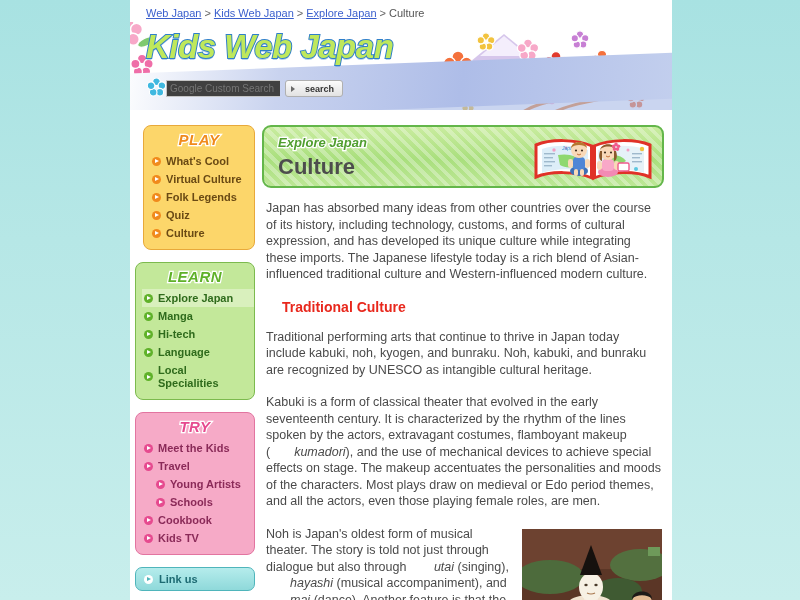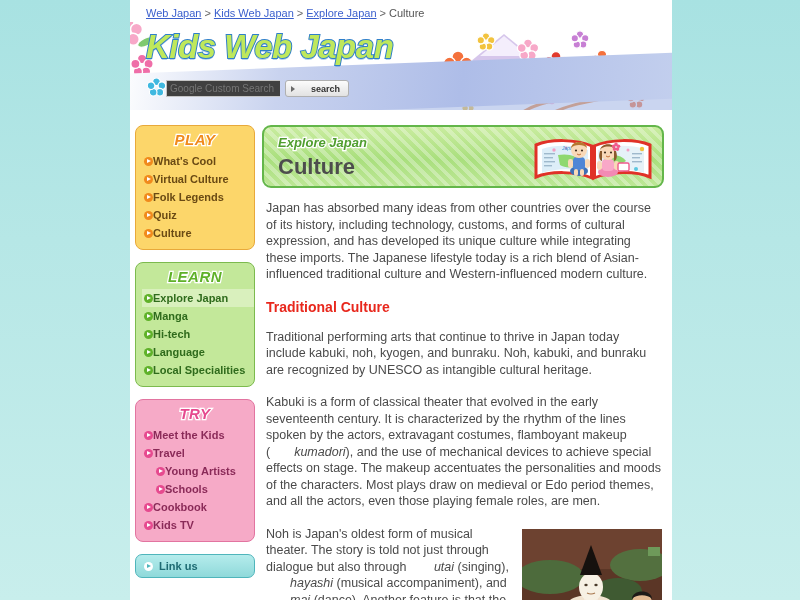--- a/index.html
+++ b/index.html
@@ -121,21 +121,21 @@
   }
   #search-button {
     height: 17px;
     padding: 0 8px 0 5px;
     border: 1px solid #b0b0b0;
     border-radius: 3px;
     background: linear-gradient(180deg,#fcfcfc,#e2e2e2);
     font-size: 9px;
     font-weight: bold;
     color: #333;
-    display: flex; align-items: center; gap: 16px;
+    display: flex; align-items: center; gap: 10px;
     cursor: pointer;
   }
   #search-button .tri {
     width: 0; height: 0;
     border-left: 4px solid #6a6a6a;
     border-top: 3px solid transparent;
     border-bottom: 3px solid transparent;
   }
 
   
@@ -147,41 +147,42 @@
     left: 5px; top: 125px;
     width: 120px;
     z-index: 30;
   }
   .navbox {
     border-radius: 8px;
     margin-bottom: 12px;
     padding: 0 0 7px 0;
     overflow: hidden;
   }
-  .navbox.play    { background: #fcd66a; border: 1px solid #e8a93a; }
+  .navbox.play    { background: #fcd66a; border: 1px solid #e8a93a; margin-left: 8px; }
   .navbox.learn   { background: #c3e89a; border: 1px solid #7cba4e; }
   .navbox.try     { background: #f6aac7; border: 1px solid #e274a0; }
 
   .navbox .title {
     text-align: center;
     font-size: 15px;
     font-weight: bold;
     font-style: italic;
     letter-spacing: 0.5px;
     padding: 5px 0 4px;
     -webkit-text-stroke: 2.5px #ffffff;
     paint-order: stroke fill;
   }
   .navbox.play  .title { color: #f08a1c; }
   .navbox.learn .title { color: #5fb129; border-radius: 8px; }
   .navbox.try   .title { color: #e64a8f; }
 
   .navlist { list-style: none; margin: 0; padding: 0 0 0 6px; }
   .navlist li {
     display: flex; align-items: center;
+    gap: 5px;
     padding: 2.5px 4px 2.5px 2px;
     font-size: 11px;
     font-weight: bold;
     cursor: pointer;
     line-height: 13px;
   }
   .navbox.play  .navlist li { color: #6a4a14; }
   .navbox.learn .navlist li { color: #2f6b1c; }
   .navbox.try   .navlist li { color: #8a2a58; }
   .navlist li.sub { padding-left: 14px; }
@@ -263,21 +264,21 @@
   }
 
   #body-content { padding: 12px 2px 0 4px; }
   #body-content p {
     margin: 0 0 16px 0;
     font-size: 12.5px;
     line-height: 16.5px;
     color: #4a4a4a;
   }
   #body-content h2 {
-    margin: 0 0 14px 0;
+    margin: 0 0 14px 16px;
     font-size: 14px;
     font-weight: bold;
     color: #e8271c;
   }
   #body-content em { font-style: italic; margin-left: 24px; }
 
   #noh-block { position: relative; }
   #noh-photo {
     float: right;
     width: 140px; height: 108px;

